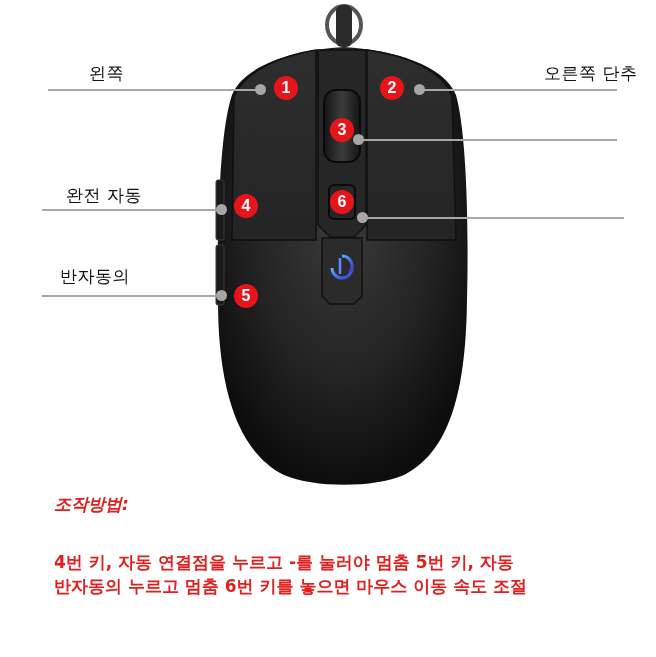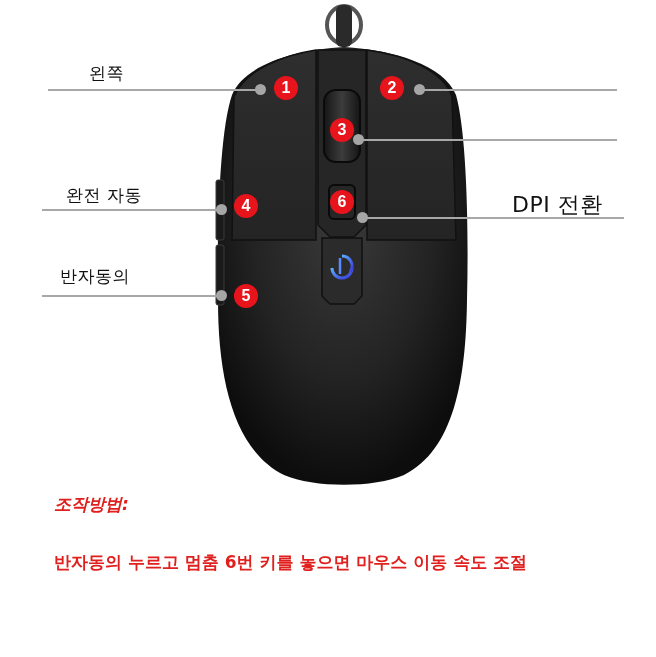--- a/index.html
+++ b/index.html
@@ -80,40 +80,41 @@
       <path d="M 338 256 A 10 10 0 0 1 346 272" fill="none" stroke="url(#logoGrad)" stroke-width="3"></path>
       <line x1="336" y1="258" x2="336" y2="274" stroke="#5a8aff" stroke-width="2.5"></line>
     </g>
   </svg>
 
   <div class="label" style="left:85px; top:62px;">왼쪽</div>
   <div class="hline" style="left:44px; top:89px; width:214px;"></div>
   <div class="dot" style="left:251px; top:84px;"></div>
   <div class="badge" style="left:270px; top:76px;">1</div>
 
+  <div class="label" style="left:540px; top:62px;">오른쪽 단추</div>
   <div class="hline" style="left:418px; top:89px; width:195px;"></div>
   <div class="dot" style="left:410px; top:84px;"></div>
   <div class="badge" style="left:376px; top:76px;">2</div>
 
   <div class="hline" style="left:356px; top:139px; width:257px;"></div>
   <div class="dot" style="left:349px; top:134px;"></div>
   <div class="badge" style="left:326px; top:118px;">3</div>
 
   <div class="label" style="left:62px; top:184px;text-align:center;">완전 자동</div>
   <div class="hline" style="left:38px; top:209px; width:180px;"></div>
   <div class="dot" style="left:212px; top:204px;"></div>
   <div class="badge" style="left:230px; top:194px;">4</div>
 
   <div class="label" style="left:56px; top:265px;">반자동의</div>
   <div class="hline" style="left:38px; top:295px; width:180px;"></div>
   <div class="dot" style="left:212px; top:290px;"></div>
   <div class="badge" style="left:230px; top:284px;">5</div>
 
-  <div class="label big" style="left:508px; top:190px;">DPI 전환</div>
   <div class="hline" style="left:360px; top:217px; width:260px;"></div>
   <div class="dot" style="left:353px; top:212px;"></div>
   <div class="badge" style="left:326px; top:190px;">6</div>
 
   <div class="instr-title">조작방법:</div>
   <div class="instr-body">
+    <div>4번 키, 자동 연결점을 누르고 -를 눌러야 멈춤 5번 키, 자동</div>
     <div>반자동의 누르고 멈춤 6번 키를 놓으면 마우스 이동 속도 조절</div>
   </div>
 </div>
 
 </body></html>

